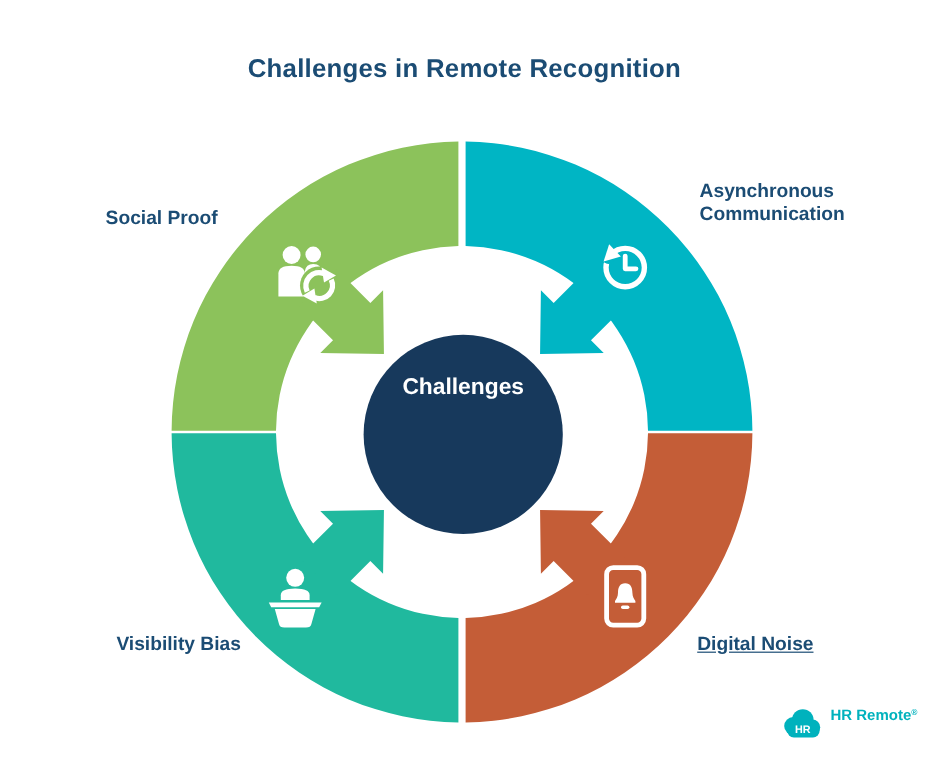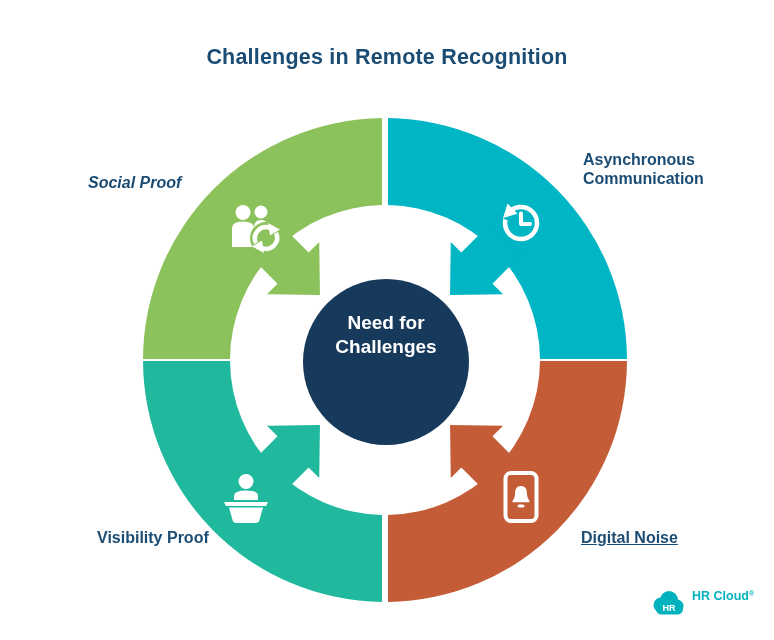--- a/index.html
+++ b/index.html
@@ -12,21 +12,21 @@
     position:absolute;top:45px;left:0;width:100%;text-align:center;
     font-size:21.5px;font-weight:700;letter-spacing:.2px;
     color:var(--heading_text,#1b4c74);
   }
   .diagram-svg{position:absolute;left:0;top:0;}
   .seg-label{
     position:absolute;font-size:16px;font-weight:700;line-height:19px;
     color:var(--heading_text,#1b4c74);white-space:nowrap;
   }
   .seg-label span{display:block;}
-  #label-social-proof{left:88px;top:173px;font-style:italic;}
+  #label-social-proof{left:88px;top:173px;}
   #label-async{left:583px;top:150px;}
   #label-digital-noise{left:581px;top:528px;text-decoration:underline;}
   #label-visibility-bias{left:97px;top:528px;}
   .center-label{
     position:absolute;left:286px;top:311px;width:200px;text-align:center;
     color:var(--center_text,#ffffff);font-size:19px;font-weight:700;line-height:24px;
   }
   .logo{
     position:absolute;left:649px;top:589px;display:flex;align-items:flex-start;gap:6px;
   }
@@ -104,34 +104,33 @@
     <span>Social Proof</span>
   </div>
   <div class="seg-label" id="label-async">
     <span>Asynchronous</span>
     <span>Communication</span>
   </div>
   <div class="seg-label" id="label-digital-noise">
     <span>Digital Noise</span>
   </div>
   <div class="seg-label" id="label-visibility-bias">
-    <span>Visibility Proof</span>
+    <span>Visibility Bias</span>
   </div>
 
   <div class="center-label">
-    <div>Need for</div>
     <div>Challenges</div>
   </div>
 
   <div class="logo">
     <svg width="37" height="30" viewBox="0 0 37 30">
       <g fill="#00b2bd">
         <circle cx="12" cy="16" r="7.5"></circle>
         <circle cx="20" cy="11" r="9"></circle>
         <circle cx="28" cy="17" r="6.5"></circle>
         <rect x="7" y="14" width="27" height="11.5" rx="5.5"></rect>
       </g>
       <text x="20" y="22" text-anchor="middle" font-size="9" font-weight="bold" fill="#ffffff">HR</text>
     </svg>
-    <div class="logo-text"><span>HR Cloud</span><span class="logo-mark">®</span></div>
+    <div class="logo-text"><span>HR Remote</span><span class="logo-mark">®</span></div>
   </div>
 
 </div>
 
 </body></html>

